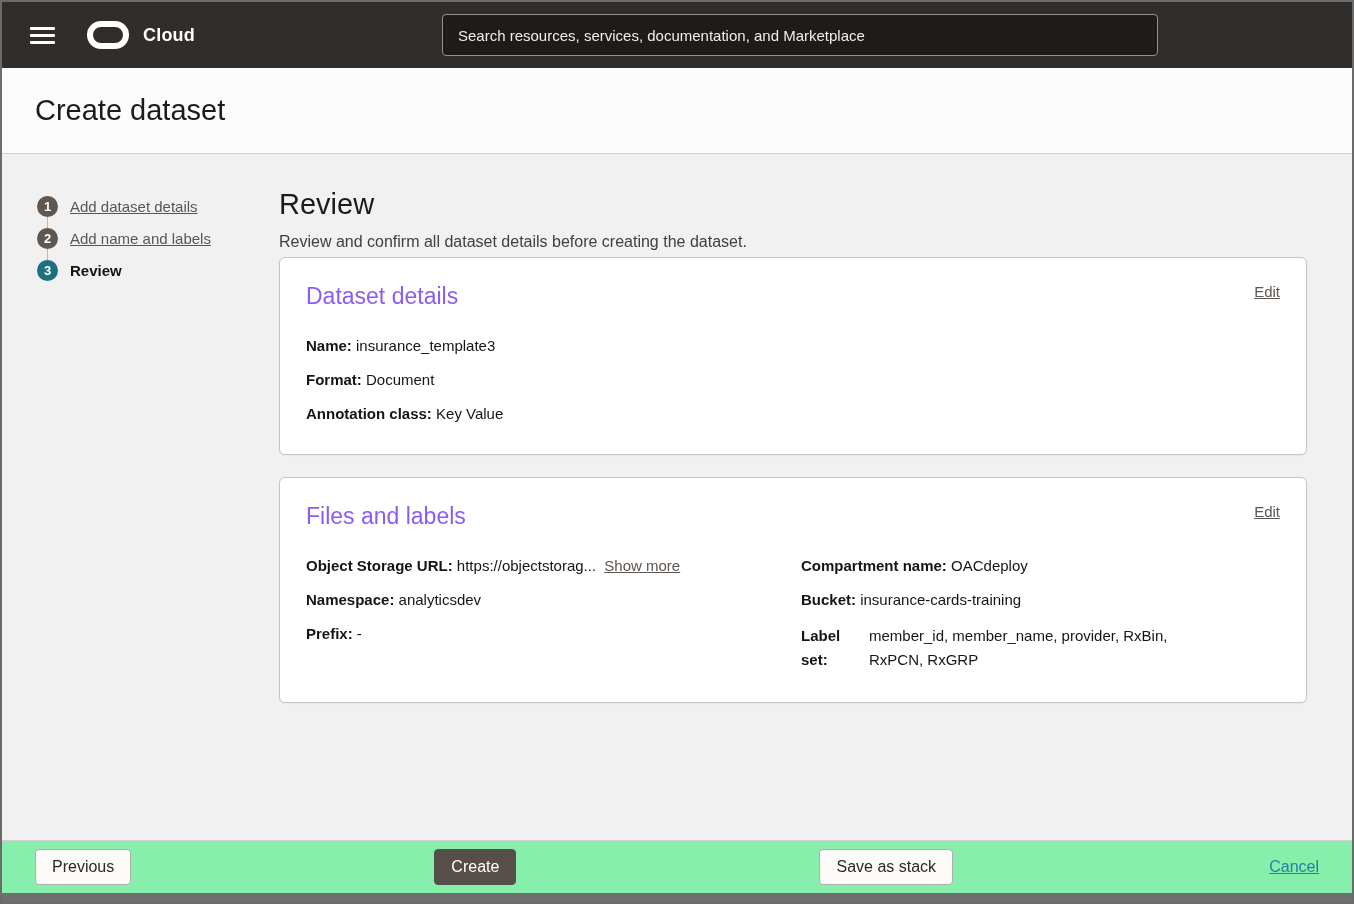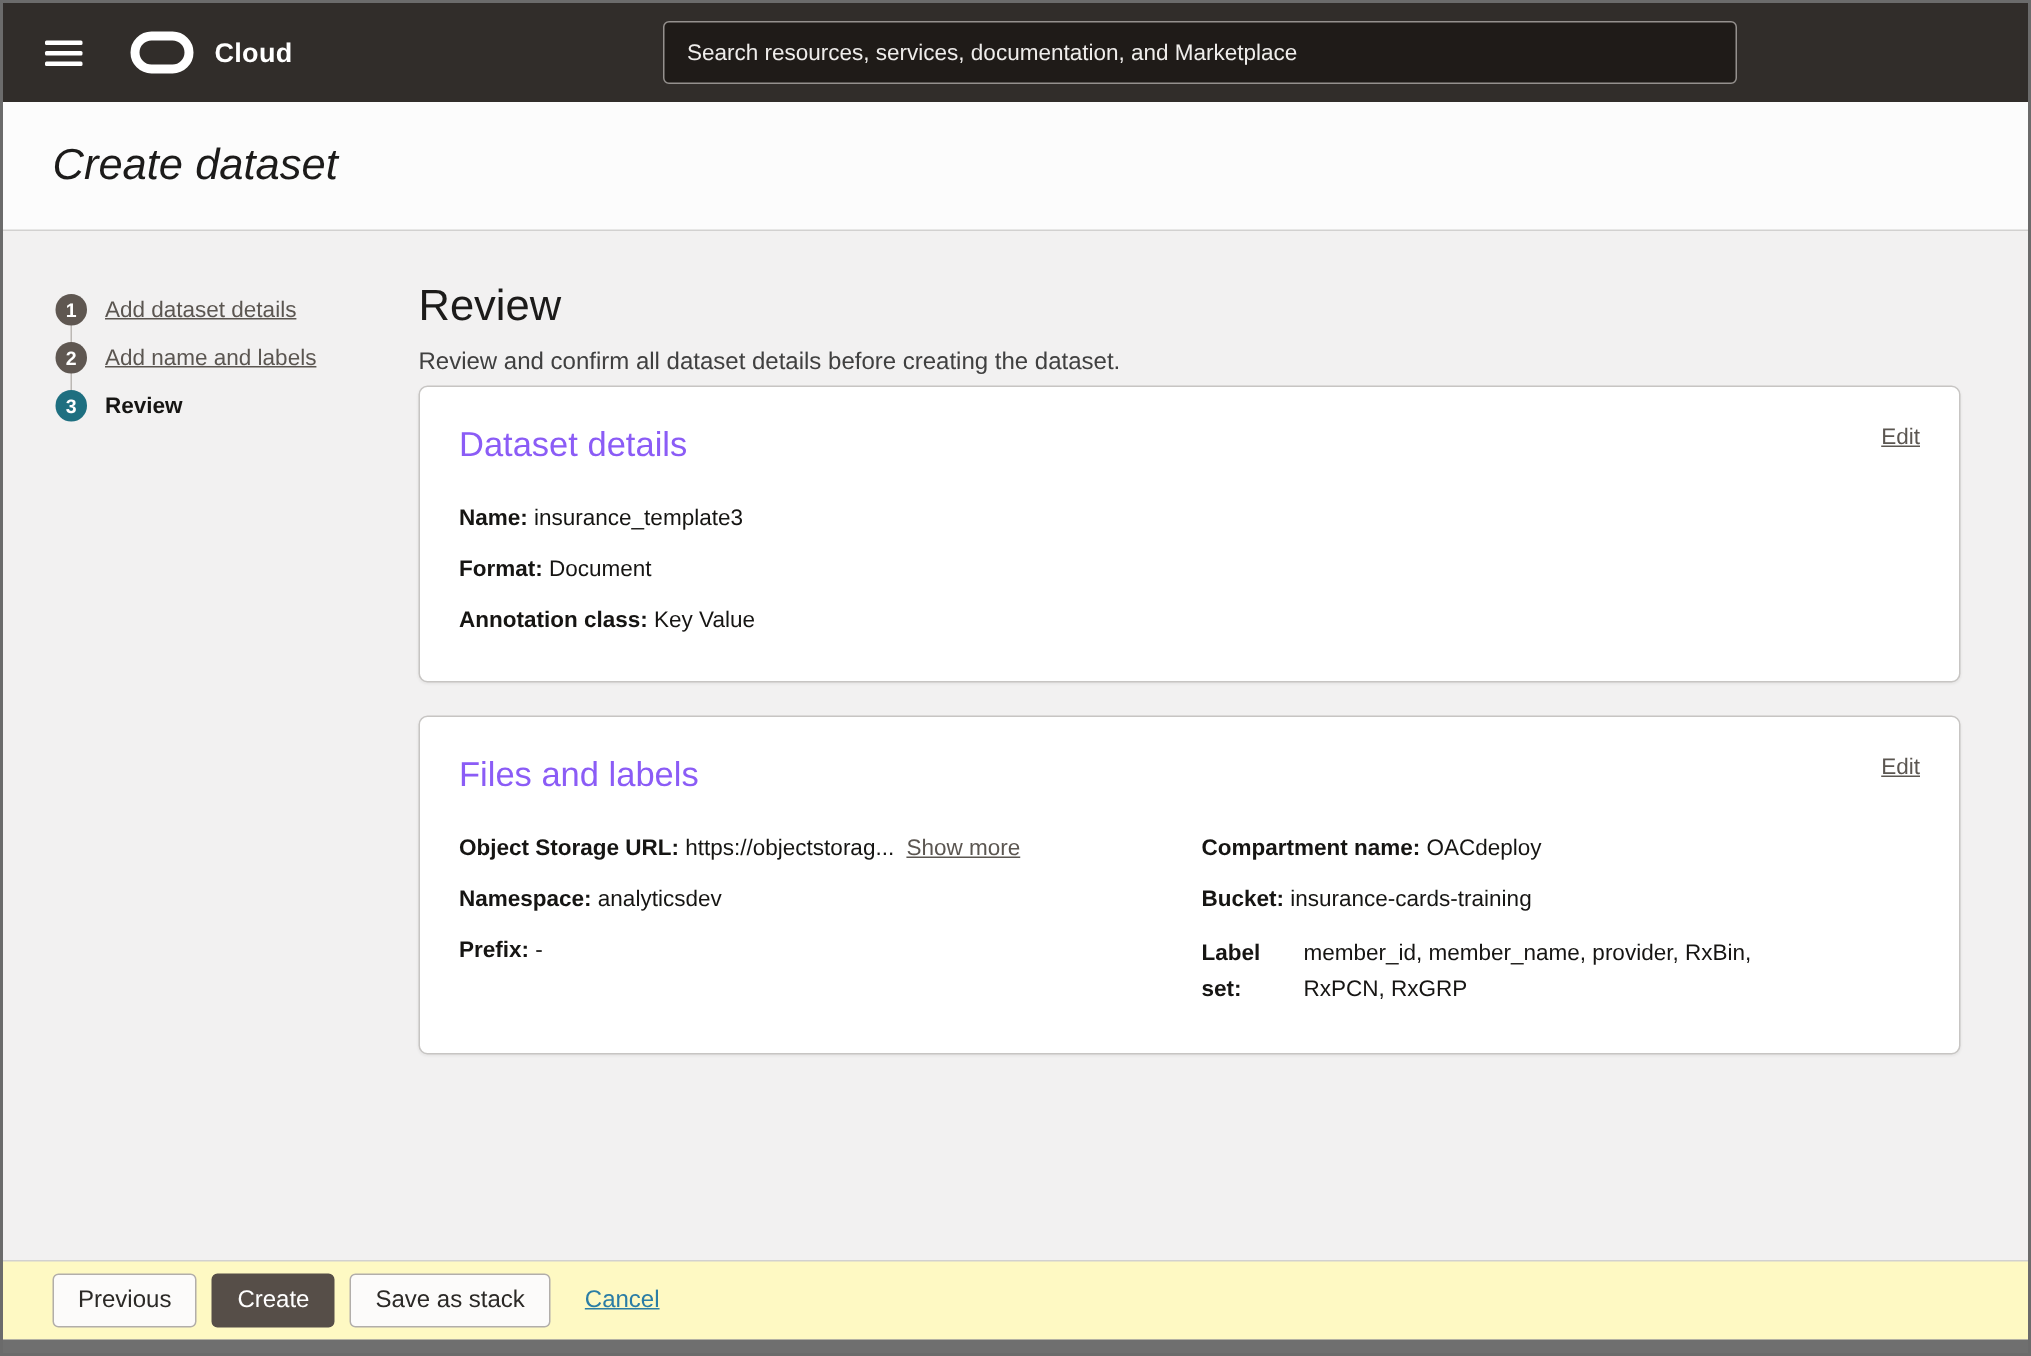--- a/index.html
+++ b/index.html
@@ -49,21 +49,20 @@
   }
   .search-input::placeholder { color:#efedeb; opacity:1; }
 
   
   .title-strip {
     flex:0 0 86px;
     background:#fcfcfc;
     border-bottom:1px solid #d2d1d0;
     display:flex; align-items:center;
     padding:0 33px;
-    font-style:italic;
   }
   .page-title { font-size:29px; font-weight:normal; color:#1c1b1a; }
 
   
   .content {
     flex:1 1 auto;
     display:flex;
     background:#f2f1f1;
     padding:34px 0 0 0;
     overflow:hidden;
@@ -123,24 +122,24 @@
   .show-more { color:#5b5651; text-decoration:underline; cursor:pointer; margin-left:4px; }
 
   .two-col { display:grid; grid-template-columns:1fr 1fr; column-gap:16px; }
   .labelset-row { display:flex; font-size:15px; color:#161513; line-height:24px; }
   .labelset-label { font-weight:bold; flex:0 0 52px; width:52px; }
   .labelset-value { max-width:352px; margin-left:16px; }
 
   
   .footer {
     flex:0 0 53px;
-    background:#fef9c3;
+    background:#86efac;
     border-top:1px solid #d2d1d0;
     display:flex; align-items:center;
-    padding:0 33px; gap:10px;
+    padding:0 33px; gap:10px;justify-content:space-between;
   }
   .btn {
     height:36px; padding:0 16px;
     font-size:16px; font-family:"Liberation Sans", sans-serif;
     border-radius:4px; cursor:pointer;
   }
   .btn-secondary {
     background:#fcfbfa; border:1px solid #b2aeaa; color:#2b2926;
   }
   .btn-primary {

